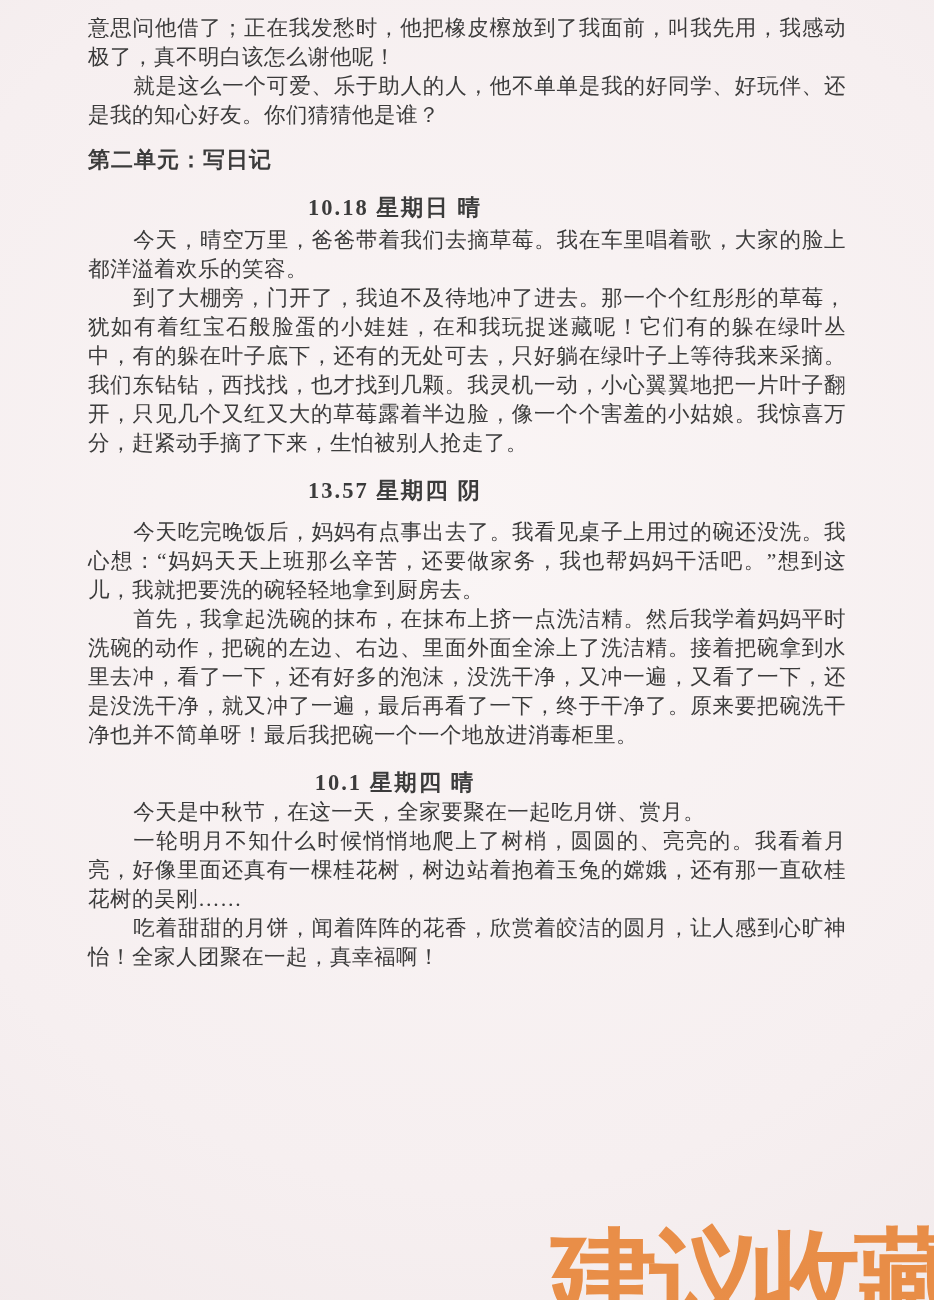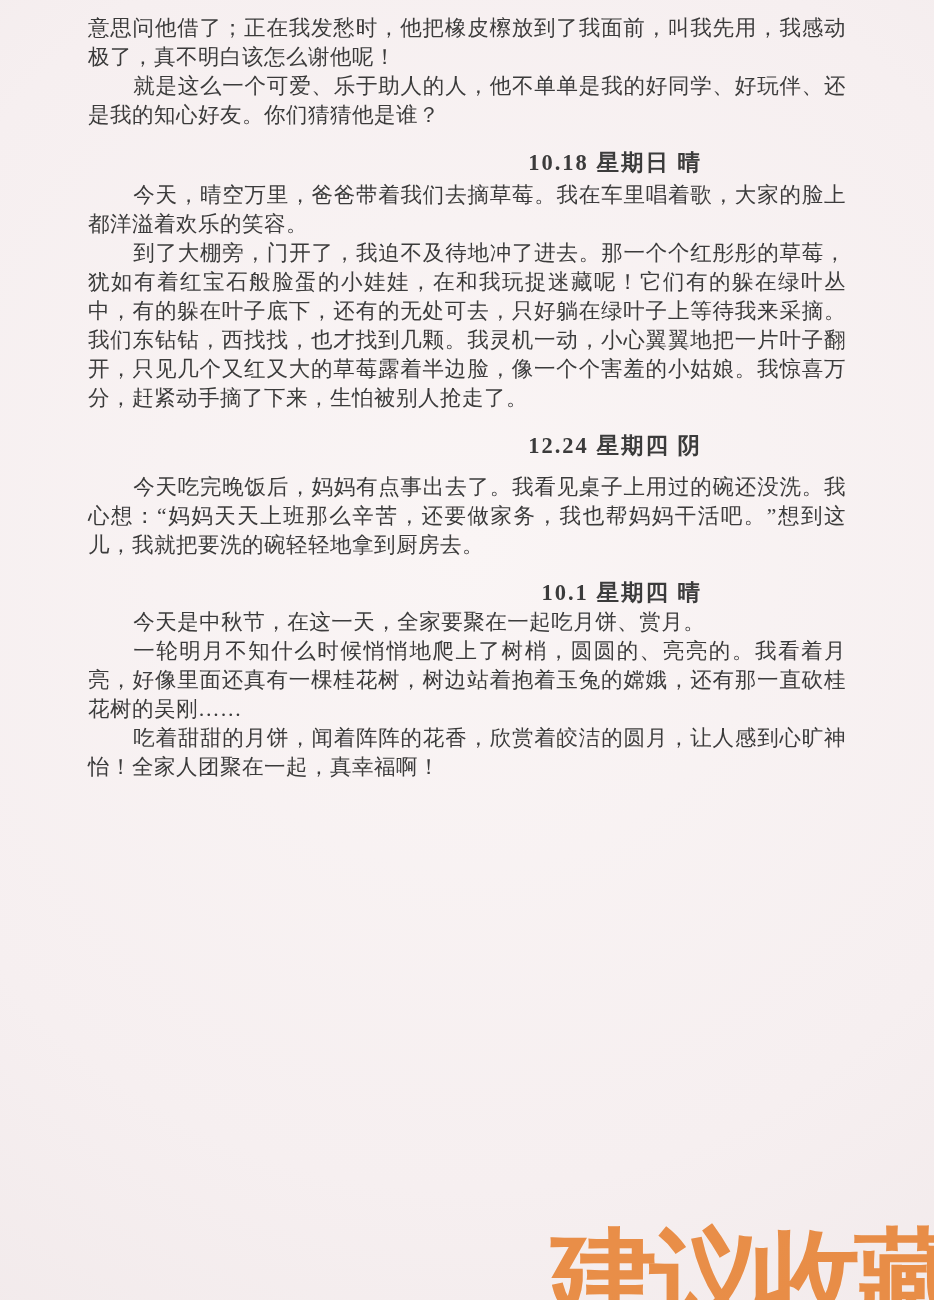--- a/index.html
+++ b/index.html
@@ -32,21 +32,21 @@
   h2.unit-heading {
     font-size: 22px;
     font-weight: bold;
     margin: 15px 0 0 0;
     line-height: 30px;
     letter-spacing: 1px;
   }
   h3.entry-heading {
     font-size: 22.5px;
     font-weight: bold;
-    text-align: right;
+    text-align: center;
     margin: 18px 144px 3px 0;
     line-height: 30px;
     letter-spacing: 2px;
   }
   h3.tight { margin-bottom: 0; }
   .page-number {
     position: absolute;
     left: 450px; top: 1323px;
     font-size: 18px;
     font-weight: bold;
@@ -83,27 +83,29 @@
 </style>
 </head>
 <body>
 
 <div class="page">
   <div class="content">
 
     <p class="para continuation">意思问他借了；正在我发愁时，他把橡皮檫放到了我面前，叫我先用，我感动极了，真不明白该怎么谢他呢！</p>
     <p class="para">就是这么一个可爱、乐于助人的人，他不单单是我的好同学、好玩伴、还是我的知心好友。你们猜猜他是谁？</p>
 
+    <h2 class="unit-heading">第二单元：写日记</h2>
 
     <h3 class="entry-heading">10.18 星期日 晴</h3>
     <p class="para">今天，晴空万里，爸爸带着我们去摘草莓。我在车里唱着歌，大家的脸上都洋溢着欢乐的笑容。</p>
     <p class="para gap-top">到了大棚旁，门开了，我迫不及待地冲了进去。那一个个红彤彤的草莓，犹如有着红宝石般脸蛋的小娃娃，在和我玩捉迷藏呢！它们有的躲在绿叶丛中，有的躲在叶子底下，还有的无处可去，只好躺在绿叶子上等待我来采摘。我们东钻钻，西找找，也才找到几颗。我灵机一动，小心翼翼地把一片叶子翻开，只见几个又红又大的草莓露着半边脸，像一个个害羞的小姑娘。我惊喜万分，赶紧动手摘了下来，生怕被别人抢走了。</p>
 
-    <h3 class="entry-heading">12.24 星期四 阴</h3>
+    <h3 class="entry-heading">13.57 星期四 阴</h3>
     <p class="para" style="margin-top:12px">今天吃完晚饭后，妈妈有点事出去了。我看见桌子上用过的碗还没洗。我心想：“妈妈天天上班那么辛苦，还要做家务，我也帮妈妈干活吧。”想到这儿，我就把要洗的碗轻轻地拿到厨房去。</p>
+    <p class="para">首先，我拿起洗碗的抹布，在抹布上挤一点洗洁精。然后我学着妈妈平时洗碗的动作，把碗的左边、右边、里面外面全涂上了洗洁精。接着把碗拿到水里去冲，看了一下，还有好多的泡沫，没洗干净，又冲一遍，又看了一下，还是没洗干净，就又冲了一遍，最后再看了一下，终于干净了。原来要把碗洗干净也并不简单呀！最后我把碗一个一个地放进消毒柜里。</p>
 
     <h3 class="entry-heading tight">10.1 星期四 晴</h3>
     <p class="para">今天是中秋节，在这一天，全家要聚在一起吃月饼、赏月。</p>
     <p class="para">一轮明月不知什么时候悄悄地爬上了树梢，圆圆的、亮亮的。我看着月亮，好像里面还真有一棵桂花树，树边站着抱着玉兔的嫦娥，还有那一直砍桂花树的吴刚……</p>
     <p class="para">吃着甜甜的月饼，闻着阵阵的花香，欣赏着皎洁的圆月，让人感到心旷神怡！全家人团聚在一起，真幸福啊！</p>
 
   </div>
 
   <div class="collect-watermark">建议收藏</div>
 

